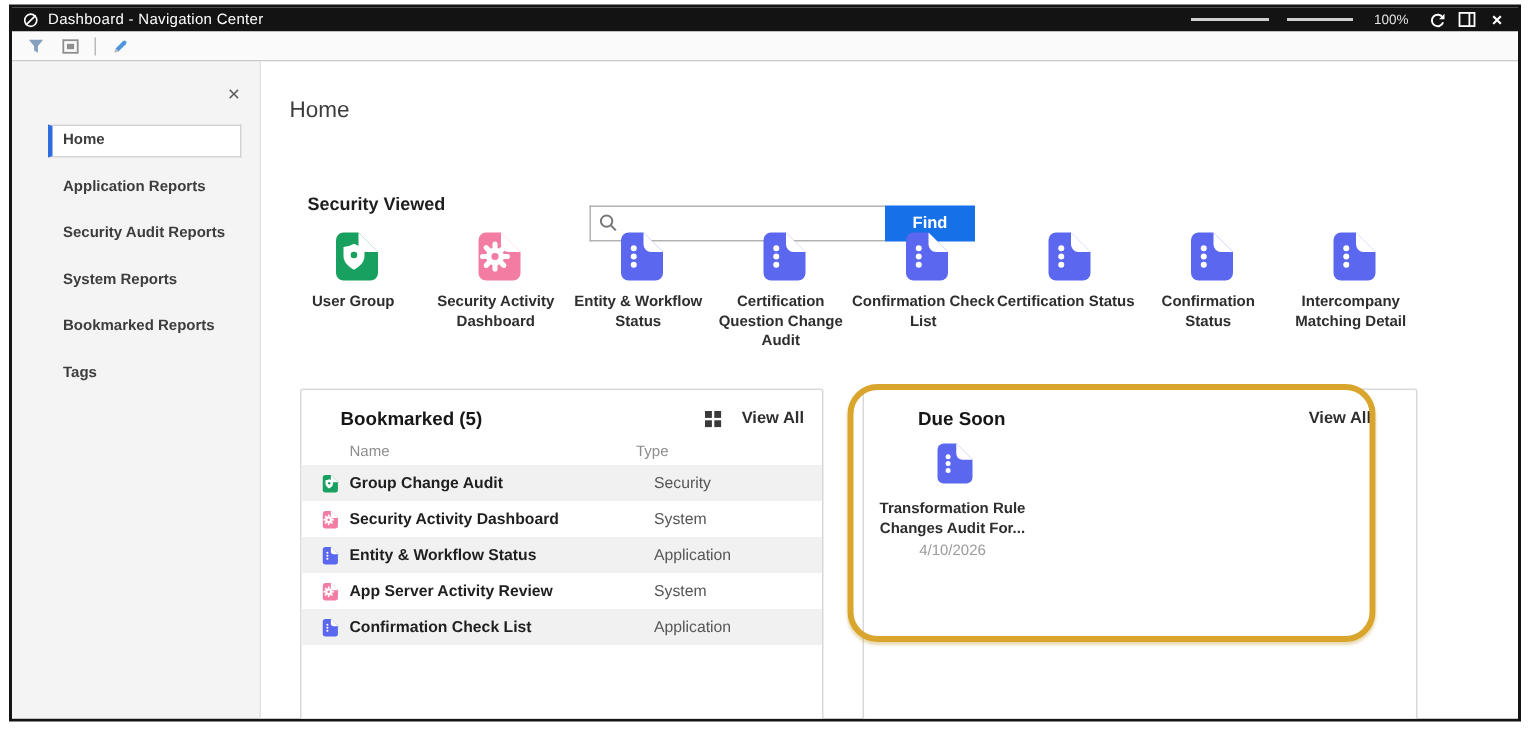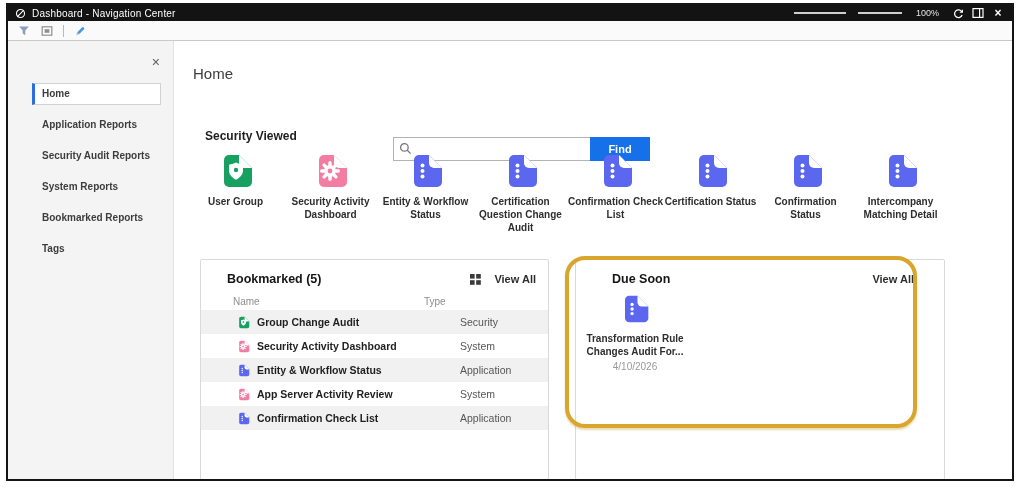--- a/index.html
+++ b/index.html
@@ -49,21 +49,21 @@
   .card-duesoon { left:389px; width:370px;margin-left:12px; }
   .card-header { display:flex; align-items:center; padding:12px 12px 6px 14px; }
   .card-duesoon .card-header { padding:12px 30px 6px 24px; }
   .card-title { font-size:12.5px; font-weight:bold; color:#161616;padding-left:12px; }
   .ch-spacer { flex:1; }
   .view-all { font-size:11px; font-weight:bold; color:#2e2e2e; cursor:pointer; }
   .grid-icon { margin-right:13px; cursor:pointer; display:flex; }
 
   .tbl-head { display:flex; align-items:center; height:18px; font-size:10px; color:#8d8d8d; }
   .tbl-head .h-name { width:223px; padding-left:32px; }
-  .b-row { display:flex; align-items:center; height:24px; cursor:pointer;padding-left:24px; }
+  .b-row { display:flex; align-items:center; height:24px; cursor:pointer; }
   .b-row.striped { background:#f1f1f1; }
   .b-row .c-icon { width:20px; margin-left:12px; display:flex; align-items:center; }
   .b-row .c-name { width:203px; font-size:10.5px; font-weight:bold; color:#1f1f1f; white-space:nowrap; }
   .b-row .c-type { font-size:10.5px; color:#565656; }
 
   .ds-item { position:absolute; left:10px; top:34px; width:98px; text-align:center; cursor:pointer; }
   .ds-label { margin-top:4px; font-size:10px; font-weight:bold; color:#2e2e2e; line-height:1.3; }
   .ds-date { margin-top:3px; font-size:10px; color:#9a9a9a; }
 
   .gold-ring { position:absolute; left:391px; top:215px; width:352px; height:172px; border:4px solid #d9a52c; border-radius:20px; pointer-events:none; z-index:5; box-shadow:0 2px 2px rgba(190,150,40,.35); }

